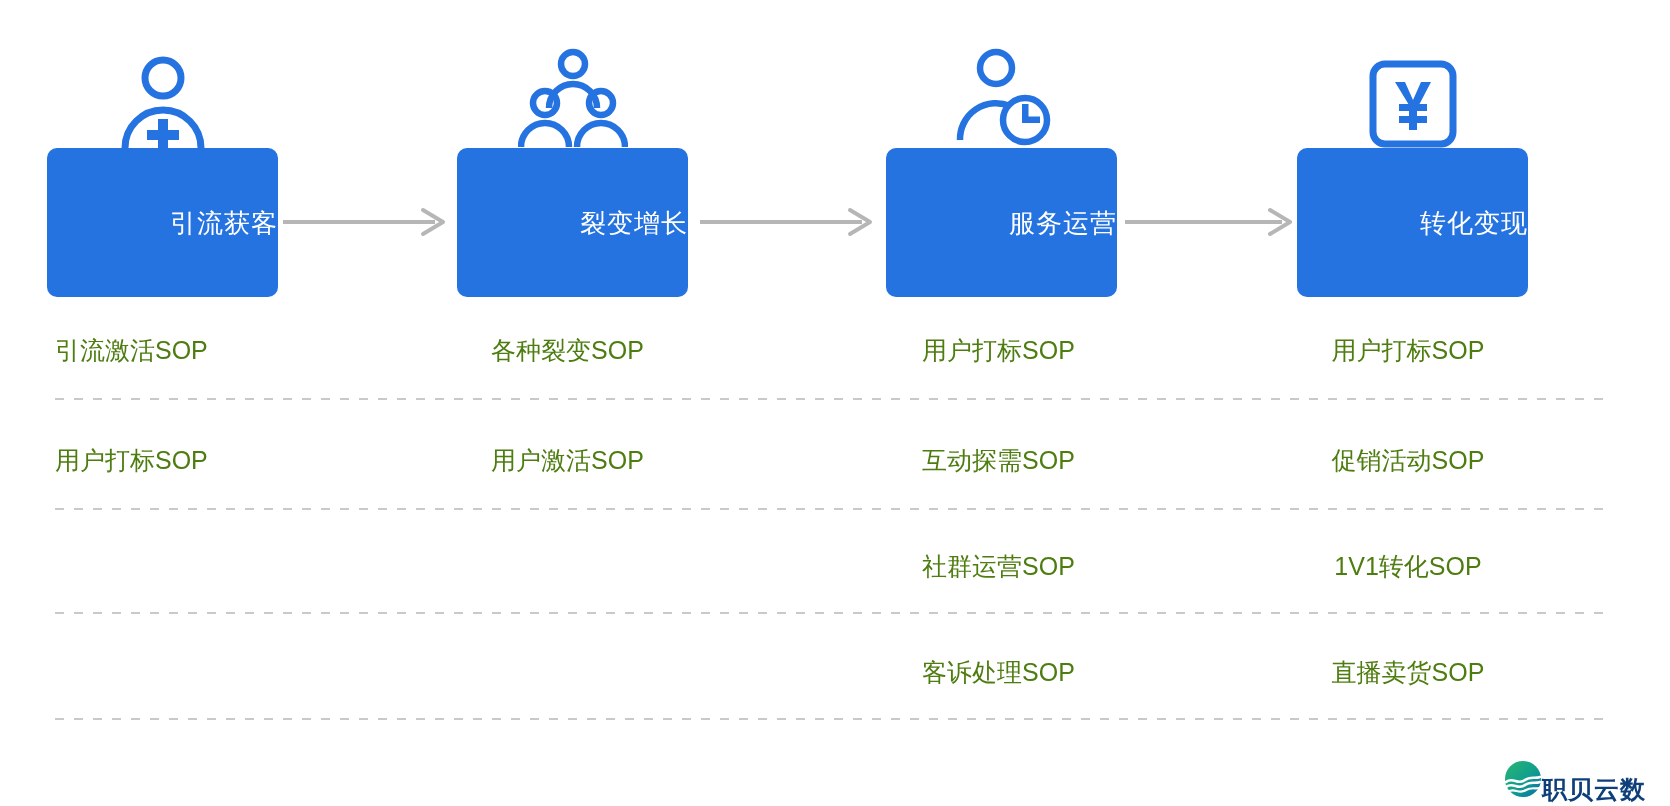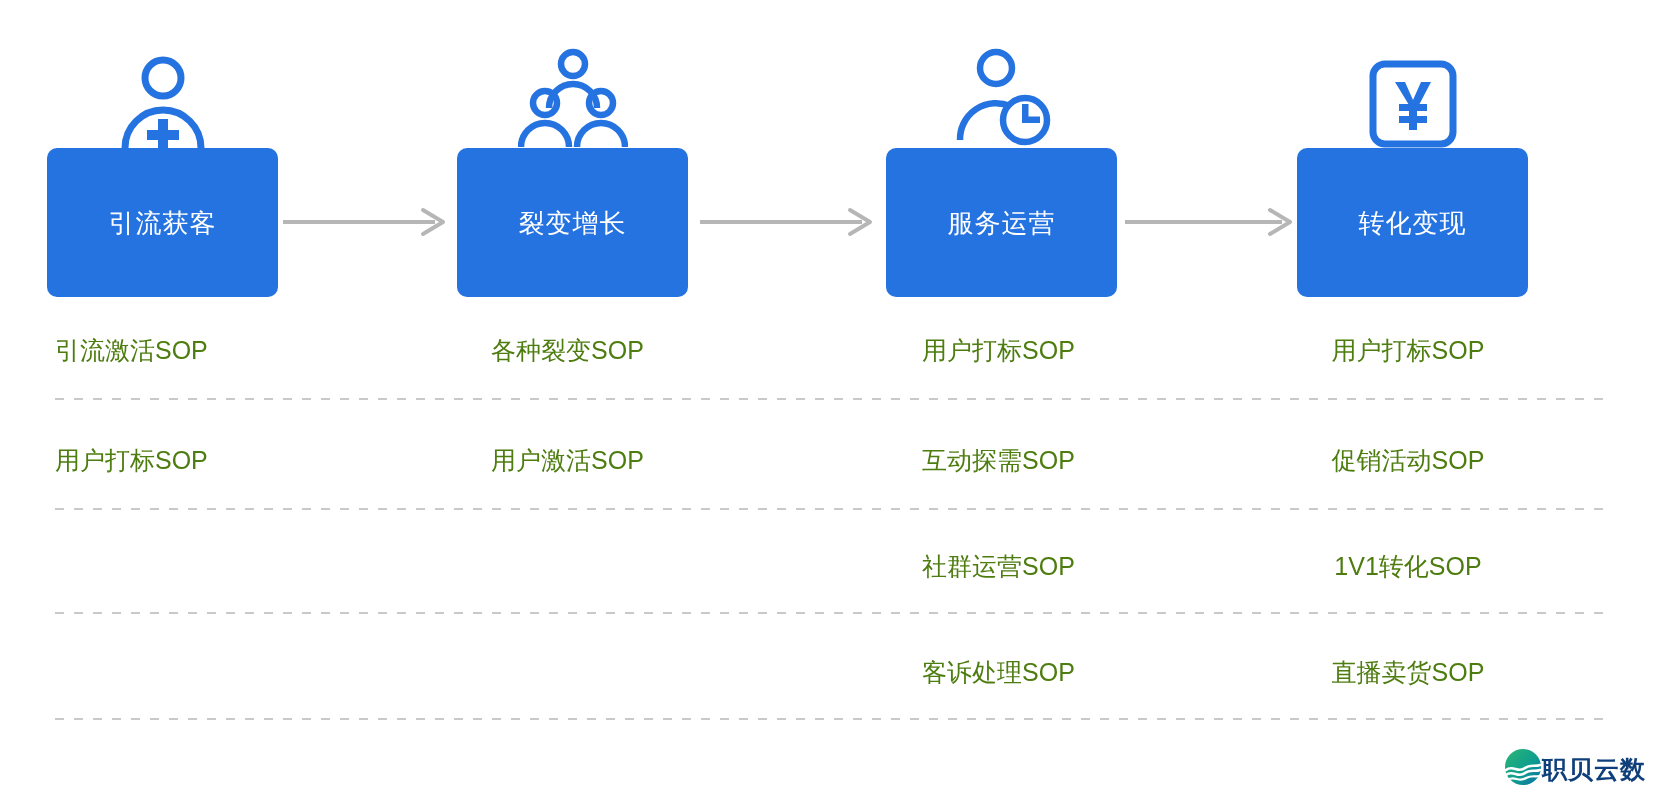--- a/index.html
+++ b/index.html
@@ -54,21 +54,21 @@
   .stage-card {
     position: absolute;
     left: 7px;
     top: 148px;
     width: 231px;
     height: 149px;
     background: #2573e0;
     border-radius: 10px;
     display: flex;
     align-items: center;
-    justify-content: center;
+    justify-content: flex-end;
     box-sizing: border-box;
   }
   .stage-card-label {
     color: #ffffff;
     font-size: 26px;
     letter-spacing: 1px;
     line-height: 1;
     white-space: nowrap;
   }
 
@@ -122,23 +122,23 @@
     white-space: nowrap;
   }
   .sop-cell.align-left   { justify-content: flex-start; }
   .sop-cell.align-center { justify-content: center; }
   .sop-cell.empty { }
 
   
   .watermark {
     position: absolute;
     right: 24px;
-    bottom: 16px;
-    display: flex;
-    align-items: center;
+    bottom: 4px;
+    display: flex;
+    align-items: flex-end;
   }
   .watermark-text {
     font-size: 25px;
     font-weight: bold;
     color: #0f3f7a;
     letter-spacing: 1px;
     line-height: 1;
   }
 </style>
 </head>

